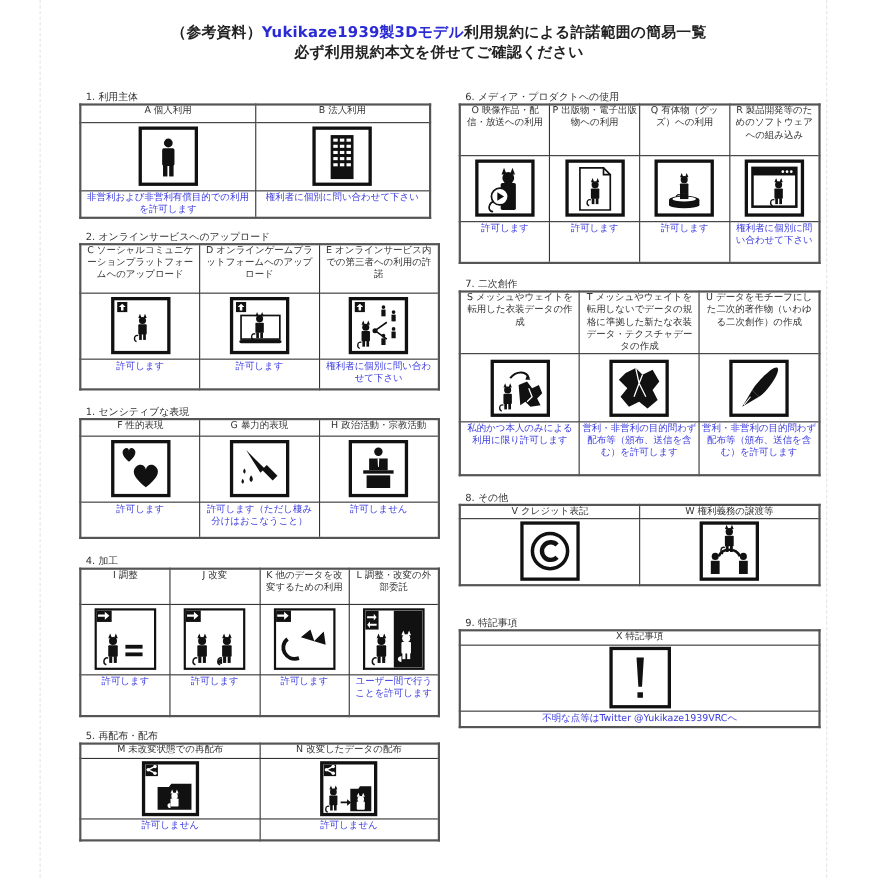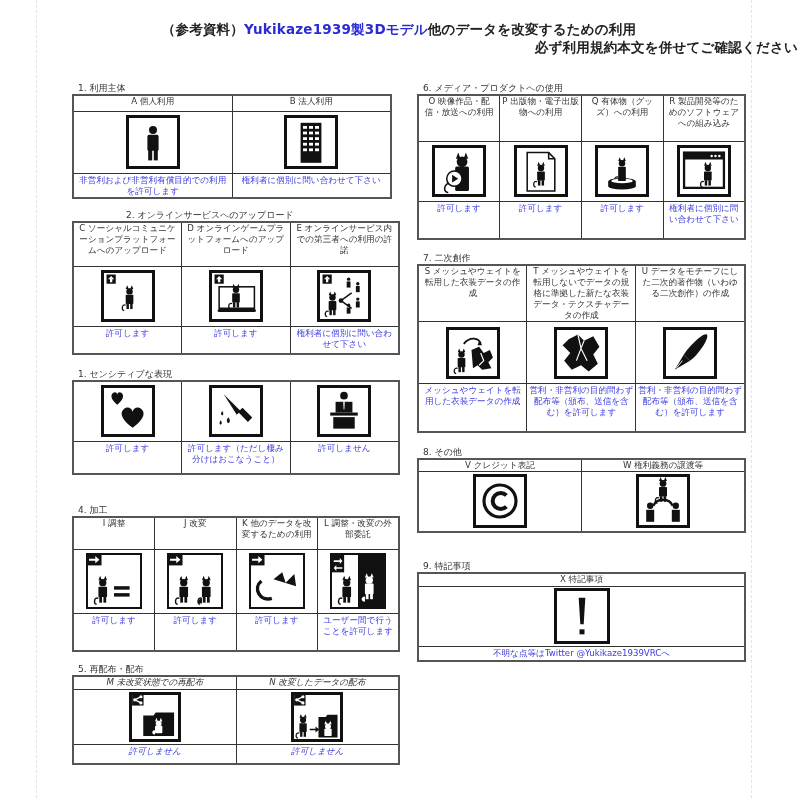--- a/index.html
+++ b/index.html
@@ -18,23 +18,23 @@
   .iconbox { display:inline-block; box-sizing:border-box; border:3px solid #111; background:#fff; position:relative; vertical-align:middle; }
   .iconbox svg { position:absolute; left:0; top:0; width:100%; height:100%; }
 </style>
 </head>
 <body>
 
 <div class="page-edge" style="left:36px;"></div>
 <div class="page-edge" style="left:751px;"></div>
 
 <div class="title" style="top:21px;">
-  <span>（参考資料）</span><span class="accent">Yukikaze1939製3Dモデル</span><span>他のデータを改変するための利用</span>
-</div>
-<div class="title" style="top:39px;text-align:right;">必ず利用規約本文を併せてご確認ください</div>
+  <span>（参考資料）</span><span class="accent">Yukikaze1939製3Dモデル</span><span>利用規約による許諾範囲の簡易一覧</span>
+</div>
+<div class="title" style="top:39px;">必ず利用規約本文を併せてご確認ください</div>
 
 <svg width="0" height="0" style="position:absolute">
   <defs>
     <g id="cat">
 
       <path d="M0,-9 L2,-14 L4,-9 Z M10,-9 L8,-14 L6,-9 Z" fill="#111"></path>
       <circle cx="5" cy="-6" r="4.2" fill="#111"></circle>
       <rect x="0" y="-1.5" width="10" height="12" rx="1" fill="#111"></rect>
       <rect x="1" y="10" width="3.2" height="7" fill="#111"></rect>
       <rect x="5.8" y="10" width="3.2" height="7" fill="#111"></rect>
@@ -102,21 +102,21 @@
     </tr>
     <tr style="height:21px;">
       <td class="tx">非営利および非営利有償目的での利用を許可します</td>
       <td class="tx">権利者に個別に問い合わせて下さい</td>
     </tr>
   </tbody>
     </table>
 </div>
 
 <div class="sec" style="left:72px; top:205px;">
-  <div class="sec-label" style="top:4px;margin-left:48px;">2. オンラインサービスへのアップロード</div>
+  <div class="sec-label" style="top:4px;">2. オンラインサービスへのアップロード</div>
   <table class="grid" style="top:16px; width:328px;">
     <colgroup>
         <col style="width:33.3%">
         <col style="width:33.3%">
         <col style="width:33.4%">
       </colgroup>
     <tbody>
         <tr style="height:44px;">
       <td class="hd">C ソーシャルコミュニケーションプラットフォームへのアップロード</td>
       <td class="hd">D オンラインゲームプラットフォームへのアップロード</td>
@@ -164,20 +164,25 @@
 
 <div class="sec" style="left:72px; top:364px;">
   <div class="sec-label" style="top:4px;">1. センシティブな表現</div>
   <table class="grid" style="top:16px; width:328px;">
     <colgroup>
         <col style="width:33.3%">
         <col style="width:33.3%">
         <col style="width:33.4%">
       </colgroup>
     <tbody>
+        <tr style="height:15px;">
+      <td class="hd">F 性的表現</td>
+      <td class="hd">G 暴力的表現</td>
+      <td class="hd">H 政治活動・宗教活動</td>
+    </tr>
     <tr style="height:60px;">
       <td class="ic"><div class="iconbox" style="width:54px;height:52px;">
         <svg viewBox="0 0 60 60">
                 <path d="M16,22 C10,17 6,11 10,7 C13,4 16,6 16,9 C16,6 19,4 22,7 C26,11 22,17 16,22 Z" fill="#111"></path>
           <path d="M36,52 C24,43 18,34 24,28 C29,23 35,26 36,31 C37,26 43,23 48,28 C54,34 48,43 36,52 Z" fill="#111"></path>
               </svg></div></td>
       <td class="ic"><div class="iconbox" style="width:54px;height:52px;">
         <svg viewBox="0 0 60 60">
                 <path d="M14,8 L36,30 L31,35 Z" fill="#111"></path>
                 <rect x="33" y="31" width="18" height="8" transform="rotate(45 42 35)" fill="#111"></rect>
@@ -261,21 +266,21 @@
       <td class="tx">許可します</td>
       <td class="tx">許可します</td>
       <td class="tx">ユーザー間で行うことを許可します</td>
     </tr>
   </tbody>
     </table>
 </div>
 
 <div class="sec" style="left:72px; top:659px;">
   <div class="sec-label" style="top:4px;">5. 再配布・配布</div>
-  <table class="grid" style="top:16px; width:328px;font-style:italic;">
+  <table class="grid" style="top:16px; width:328px;">
     <colgroup>
         <col style="width:50%">
         <col style="width:50%">
       </colgroup>
     <tbody>
         <tr style="height:13px;">
       <td class="hd">M 未改変状態での再配布</td>
       <td class="hd">N 改変したデータの配布</td>
     </tr>
     <tr style="height:55px;">
@@ -401,21 +406,21 @@
                 <path d="M26,6 L30,24 L34,14 M30,24 L24,40 M30,24 L38,40" stroke="#fff" stroke-width="1.5" fill="none"></path>
               </svg></div></td>
       <td class="ic"><div class="iconbox" style="width:54px;height:52px;">
         <svg viewBox="0 0 60 60">
                 <path d="M52,6 C56,10 40,34 30,40 L22,32 C28,22 48,2 52,6 Z" fill="#111"></path>
                 <path d="M22,32 L30,40 L20,46 L10,52 L16,42 Z" fill="#111"></path>
                 <path d="M12,50 L20,40" stroke="#fff" stroke-width="1.2"></path>
               </svg></div></td>
     </tr>
     <tr style="height:48px;">
-      <td class="tx">メッシュやウェイトを転用した衣装データの作成</td>
+      <td class="tx">私的かつ本人のみによる利用に限り許可します</td>
       <td class="tx">営利・非営利の目的問わず配布等（頒布、送信を含む）を許可します</td>
       <td class="tx">営利・非営利の目的問わず配布等（頒布、送信を含む）を許可します</td>
     </tr>
   </tbody>
     </table>
 </div>
 
 <div class="sec" style="left:417px; top:442px;">
   <div class="sec-label" style="top:4px;">8. その他</div>
   <table class="grid" style="top:16px; width:329px;">

